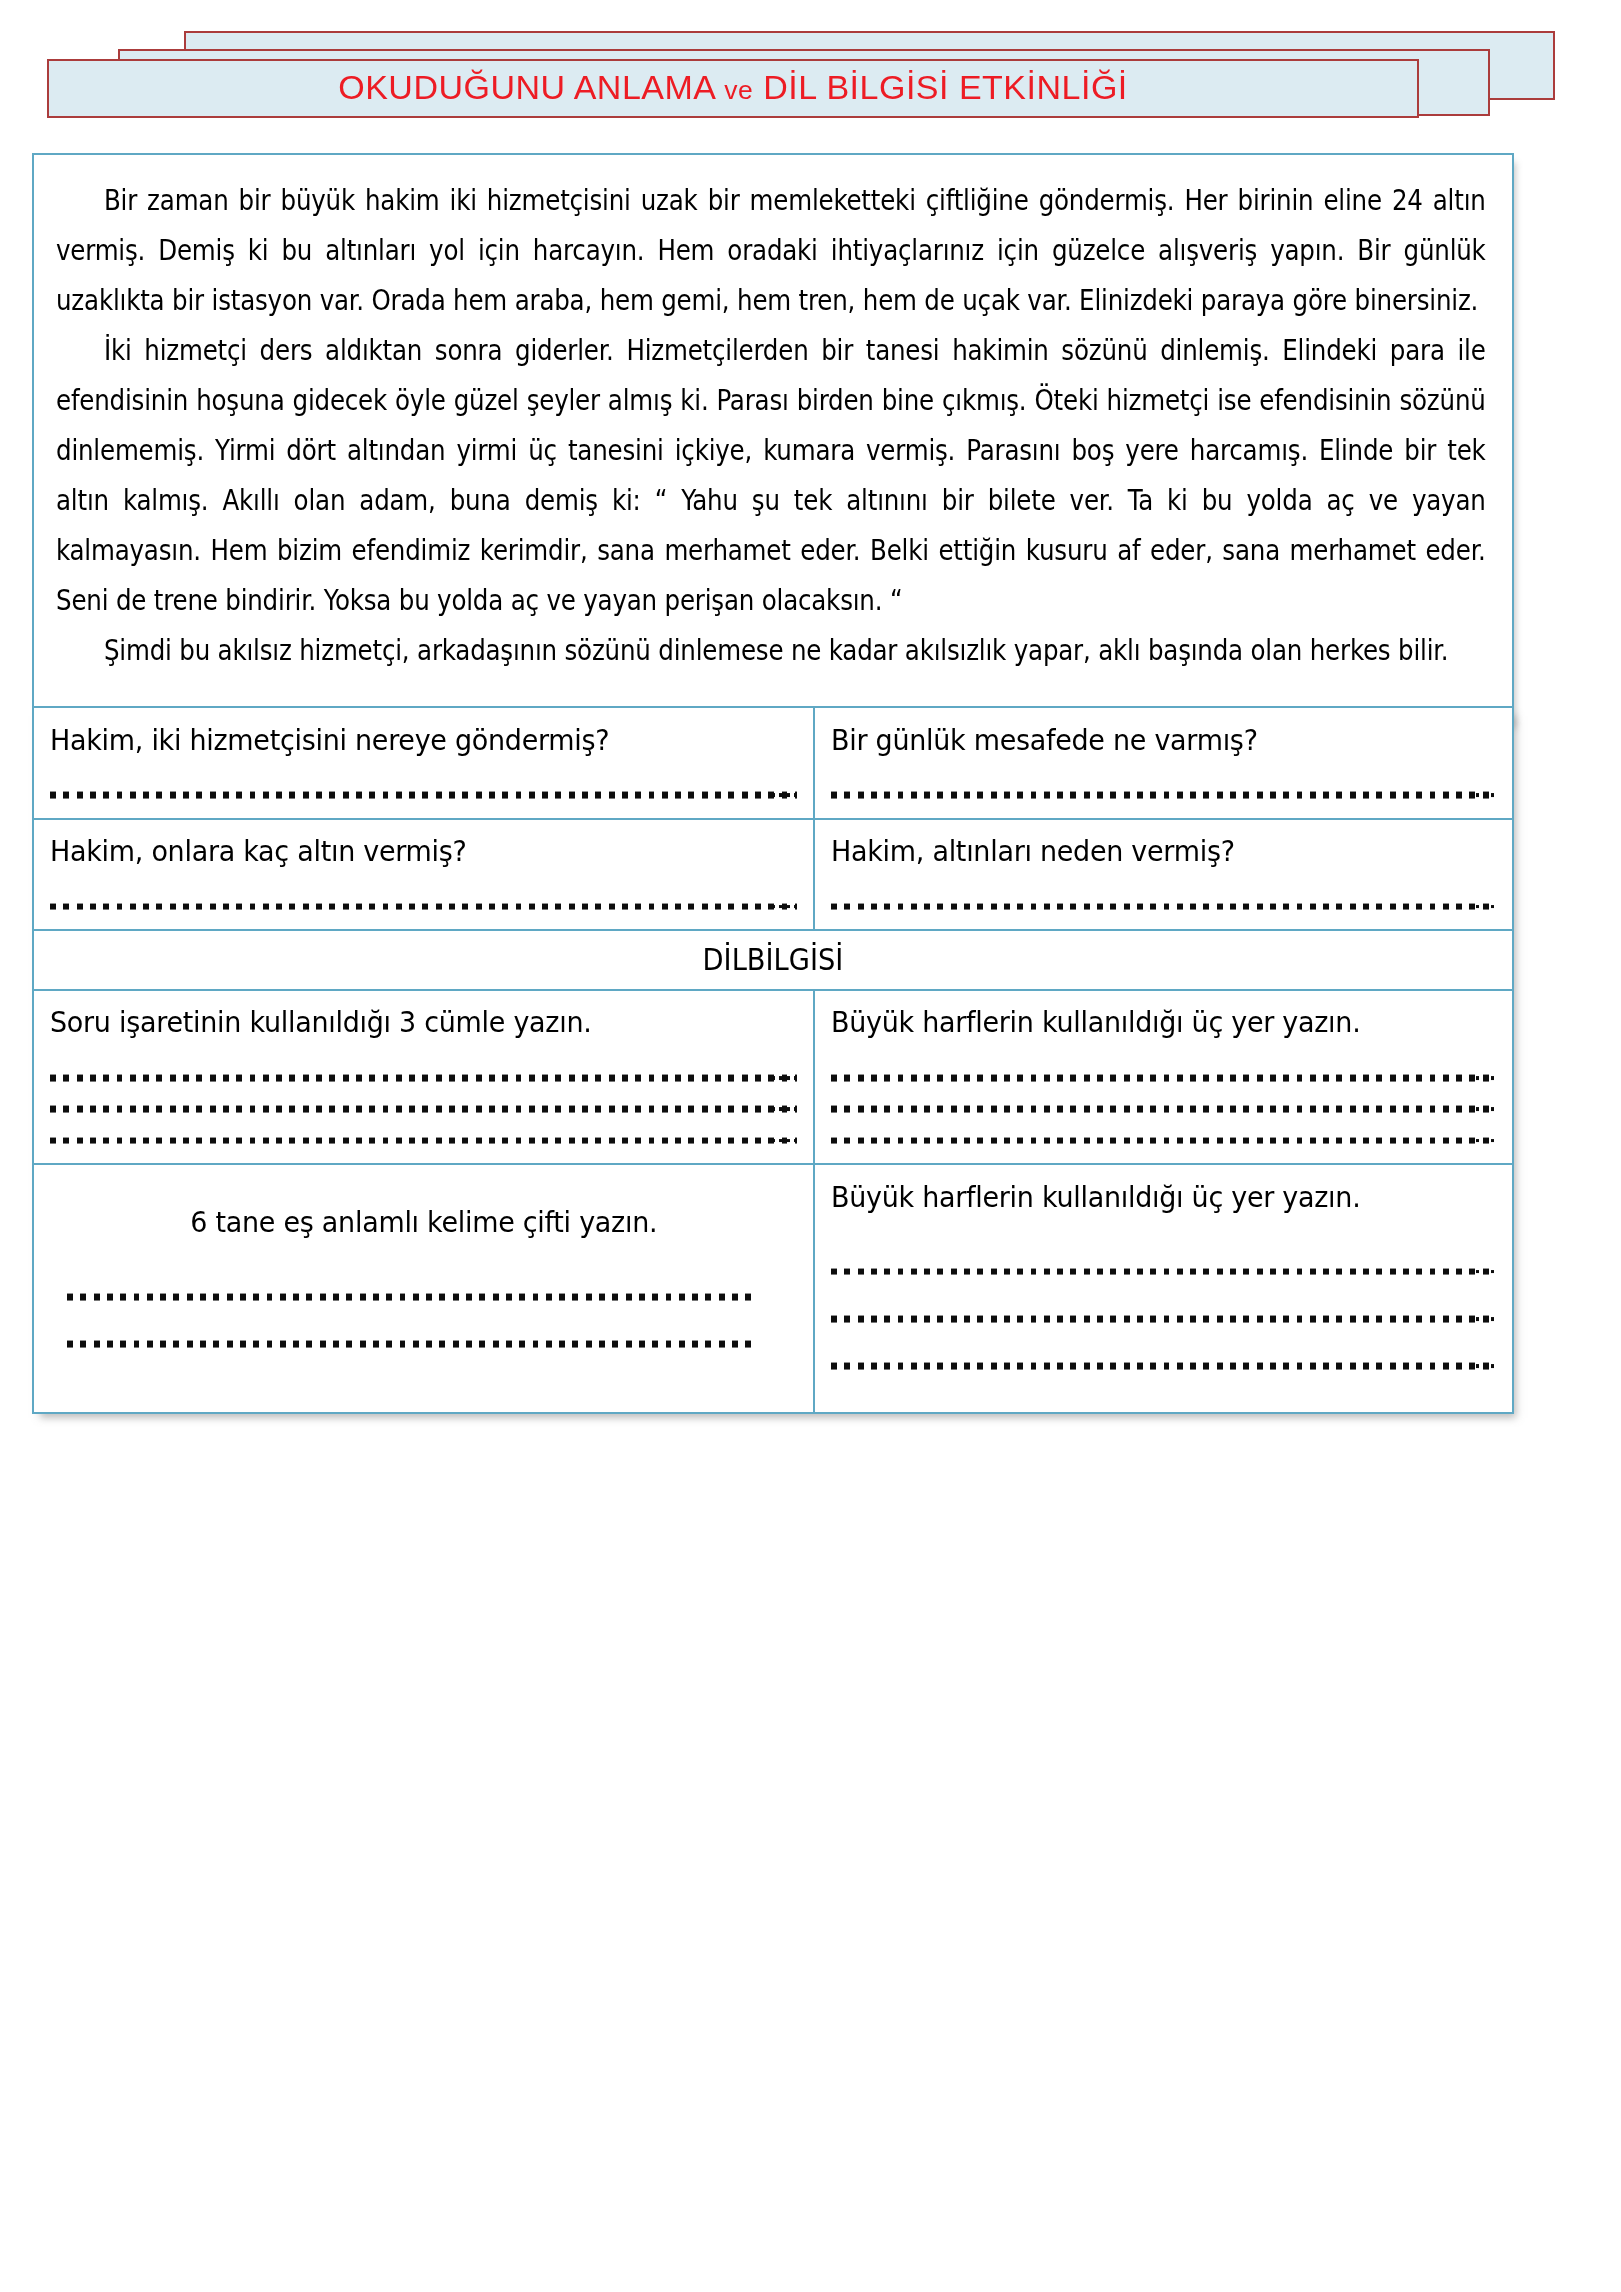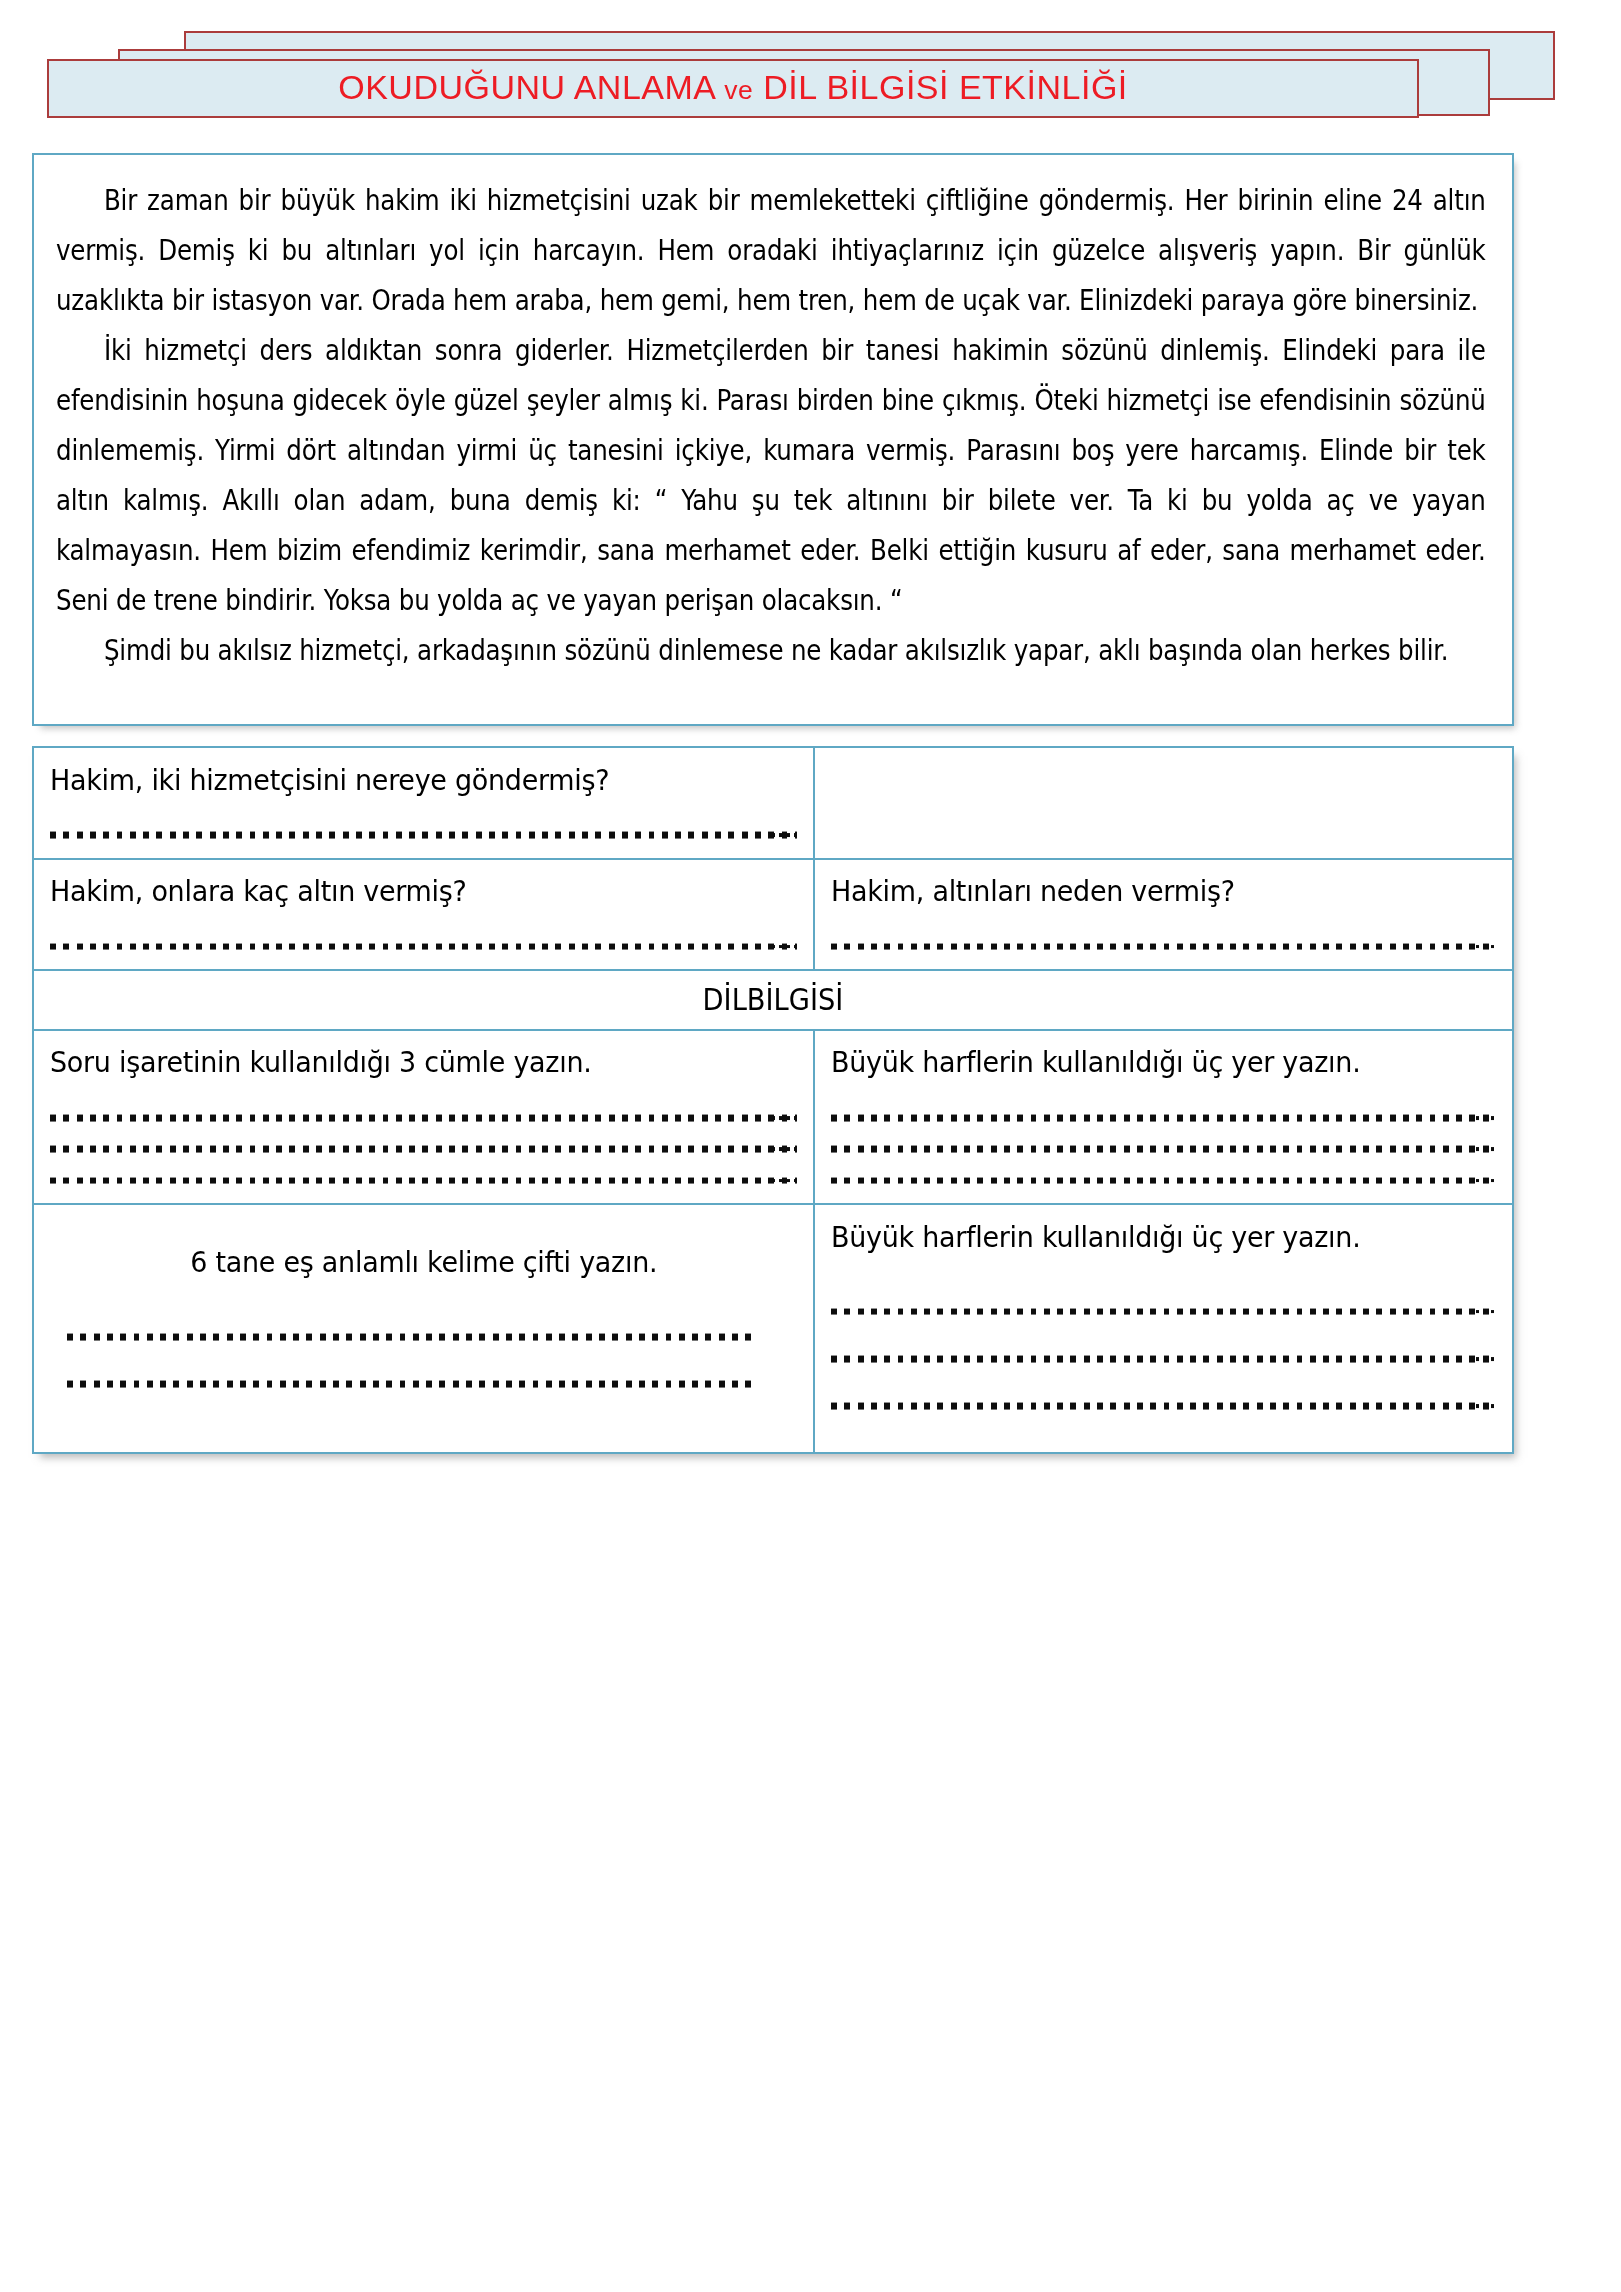--- a/index.html
+++ b/index.html
@@ -106,21 +106,20 @@
   
   .qtable {
     position: absolute;
     left: 32px;
     top: 706px;
     width: 1482px;
     box-sizing: border-box;
     border: 2.9px solid #5fa8c4;
     background: #ffffff;
     box-shadow: 4.9px 6.9px 7.8px -2.9px rgba(120,120,120,0.5);
-    margin-top: 40px;
   }
   .qrow {
     display: flex;
     width: 100%;
     border-bottom: 2px solid #5fa8c4;
     box-sizing: border-box;
   }
   .qrow.no-bottom {
     border-bottom: none;
   }
@@ -234,20 +233,25 @@
   </div>
 
   <div class="qtable">
 
     <div class="qrow">
       <div class="qcell left">
         <div class="qtext">Hakim, iki hizmetçisini nereye göndermiş?</div>
         <div class="spacer-md"></div>
         <div class="dots sq tail"></div>
       </div>
+      <div class="qcell right">
+        <div class="qtext">Bir günlük mesafede ne varmış?</div>
+        <div class="spacer-md"></div>
+        <div class="dots sq tail"></div>
+      </div>
     </div>
 
     <div class="qrow">
       <div class="qcell left">
         <div class="qtext">Hakim, onlara kaç altın vermiş?</div>
         <div class="spacer-md"></div>
         <div class="dots sq tail"></div>
       </div>
       <div class="qcell right">
         <div class="qtext">Hakim, altınları neden vermiş?</div>

